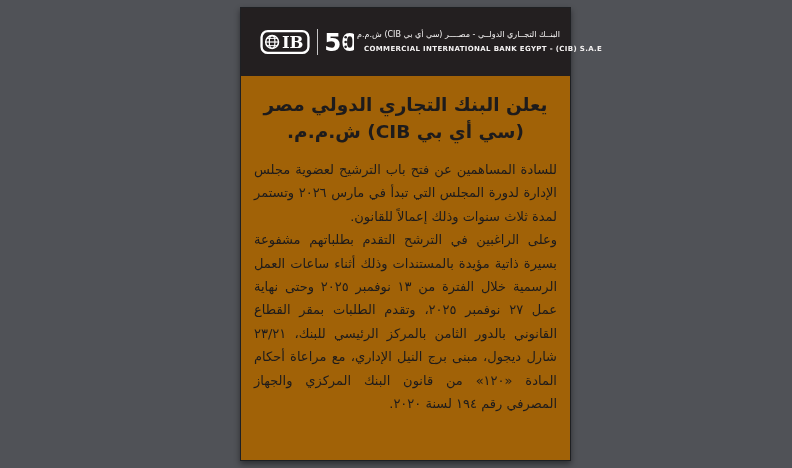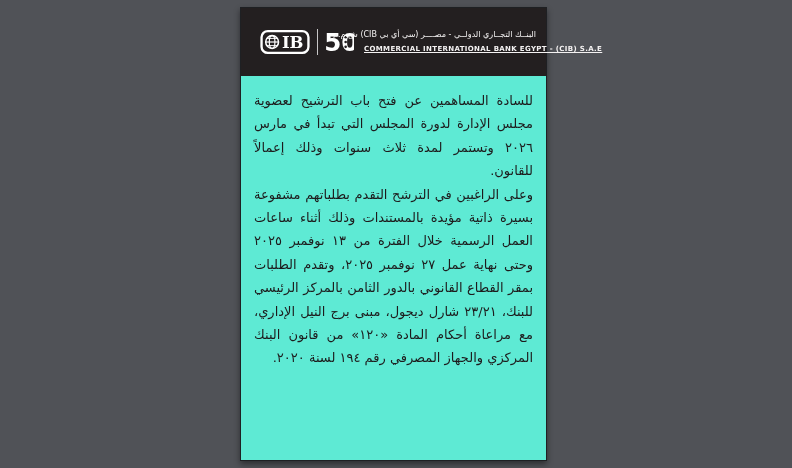--- a/index.html
+++ b/index.html
@@ -13,23 +13,23 @@
   .stage {
     position: relative;
     width: 792px;
     height: 468px;
     background: #505257;
   }
   .paper {
     position: absolute;
     left: 240px;
     top: 7px;
-    width: 307px;
+    width: 331px;
     height: 454px;
-    background: #5eead4;
+    background: #a16207;
     border: 1px solid #1e2023;
     box-sizing: border-box;
     box-shadow: 0 3px 6px rgba(0,0,0,0.45);
   }
   
   .masthead {
     height: 68px;
     background: #231f20;
     display: flex;
     align-items: center;
@@ -65,21 +65,20 @@
     white-space: nowrap;
   }
   .bank-en {
     color: #f4f2f2;
     font-size: 7px;
     font-weight: bold;
     letter-spacing: 0.35px;
     line-height: 9px;
     text-align: left;
     white-space: nowrap;
-    text-decoration: underline;
   }
   
   .title-block {
     direction: rtl;
     text-align: center;
     margin-top: 15px;
     color: #1d1b1c;
     font-weight: bold;
     font-size: 18.5px;
     line-height: 27px;
@@ -121,20 +120,24 @@
         <circle cx="24.6" cy="16" r="1.5" fill="#231f20"></circle>
         <circle cx="24.6" cy="21.5" r="1.5" fill="#231f20"></circle>
       </svg>
 
       <div class="masthead-text">
         <div class="bank-ar" dir="rtl">البنــك التجــاري الدولــي - مصــــر (سي أي بي CIB) ش.م.م</div>
         <div class="bank-en">COMMERCIAL INTERNATIONAL BANK EGYPT - (CIB) S.A.E</div>
       </div>
     </div>
 
+    <div class="title-block">
+      <div>يعلن البنك التجاري الدولي مصر</div>
+      <div>(سي أي بي CIB) ش.م.م.</div>
+    </div>
 
     <div class="body-block">
       <p>للسادة المساهمين عن فتح باب الترشيح لعضوية مجلس الإدارة لدورة المجلس التي تبدأ في مارس ٢٠٢٦ وتستمر لمدة ثلاث سنوات وذلك إعمالاً للقانون.</p>
       <p>وعلى الراغبين في الترشح التقدم بطلباتهم مشفوعة بسيرة ذاتية مؤيدة بالمستندات وذلك أثناء ساعات العمل الرسمية خلال الفترة من ١٣ نوفمبر ٢٠٢٥ وحتى نهاية عمل ٢٧ نوفمبر ٢٠٢٥، وتقدم الطلبات بمقر القطاع القانوني بالدور الثامن بالمركز الرئيسي للبنك، ٢٣/٢١ شارل ديجول، مبنى برج النيل الإداري، مع مراعاة أحكام المادة «١٢٠» من قانون البنك المركزي والجهاز المصرفي رقم ١٩٤ لسنة ٢٠٢٠.</p>
     </div>
 
   </div>
 </div>
 
 </body></html>

